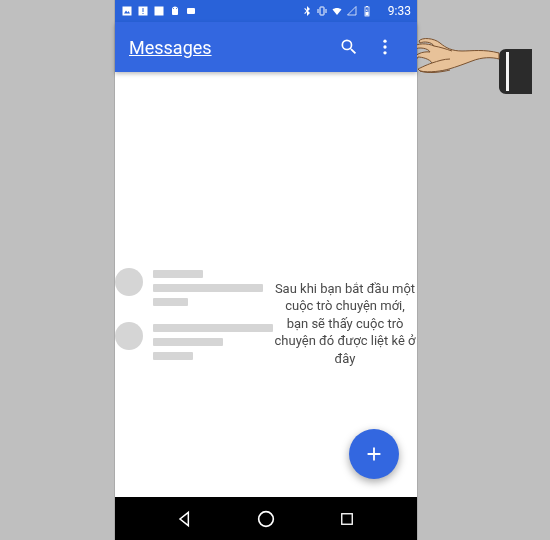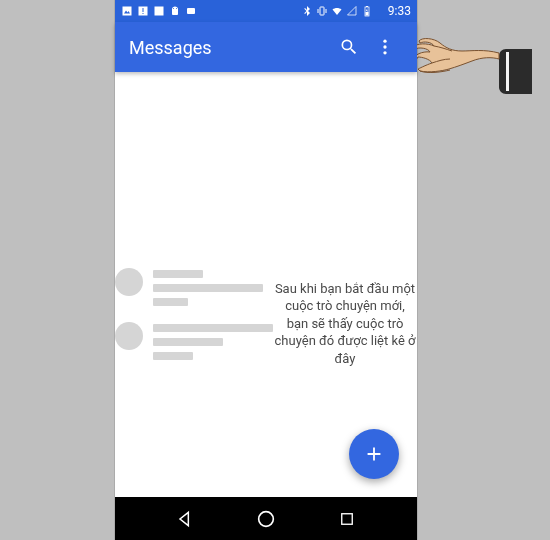--- a/index.html
+++ b/index.html
@@ -37,20 +37,21 @@
     .app-bar {
       height: 50px;
       background: #3367e0;
       display: flex;
       align-items: center;
       padding: 0 14px;
       color: #fff;
       box-shadow: 0 2px 4px rgba(0,0,0,0.25);
       position: relative;
       z-index: 2;
+      text-decoration: underline;
     }
     .app-title {
       font-size: 18px;
       font-weight: 400;
       flex: 1;
     }
     .app-action {
       width: 36px;
       height: 36px;
       display: flex;

